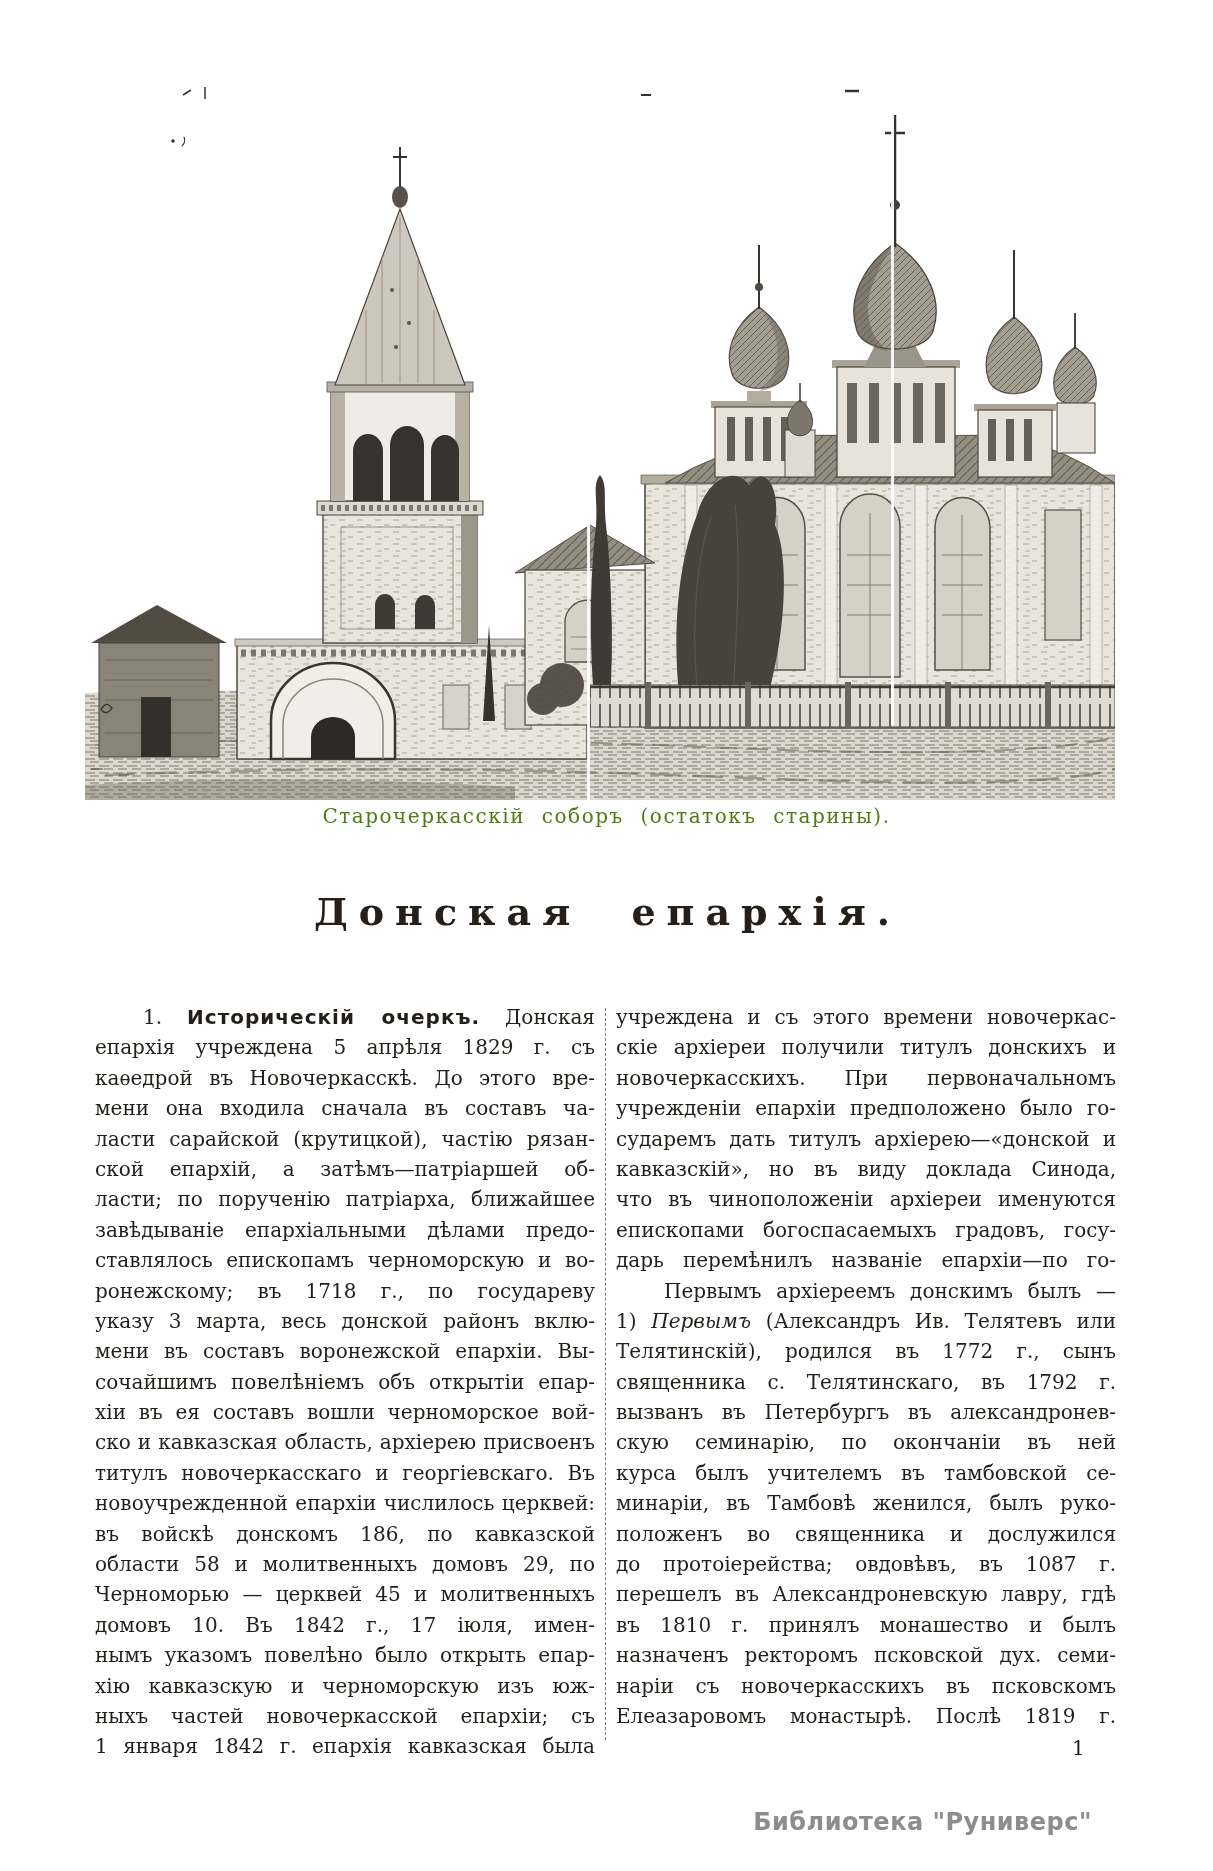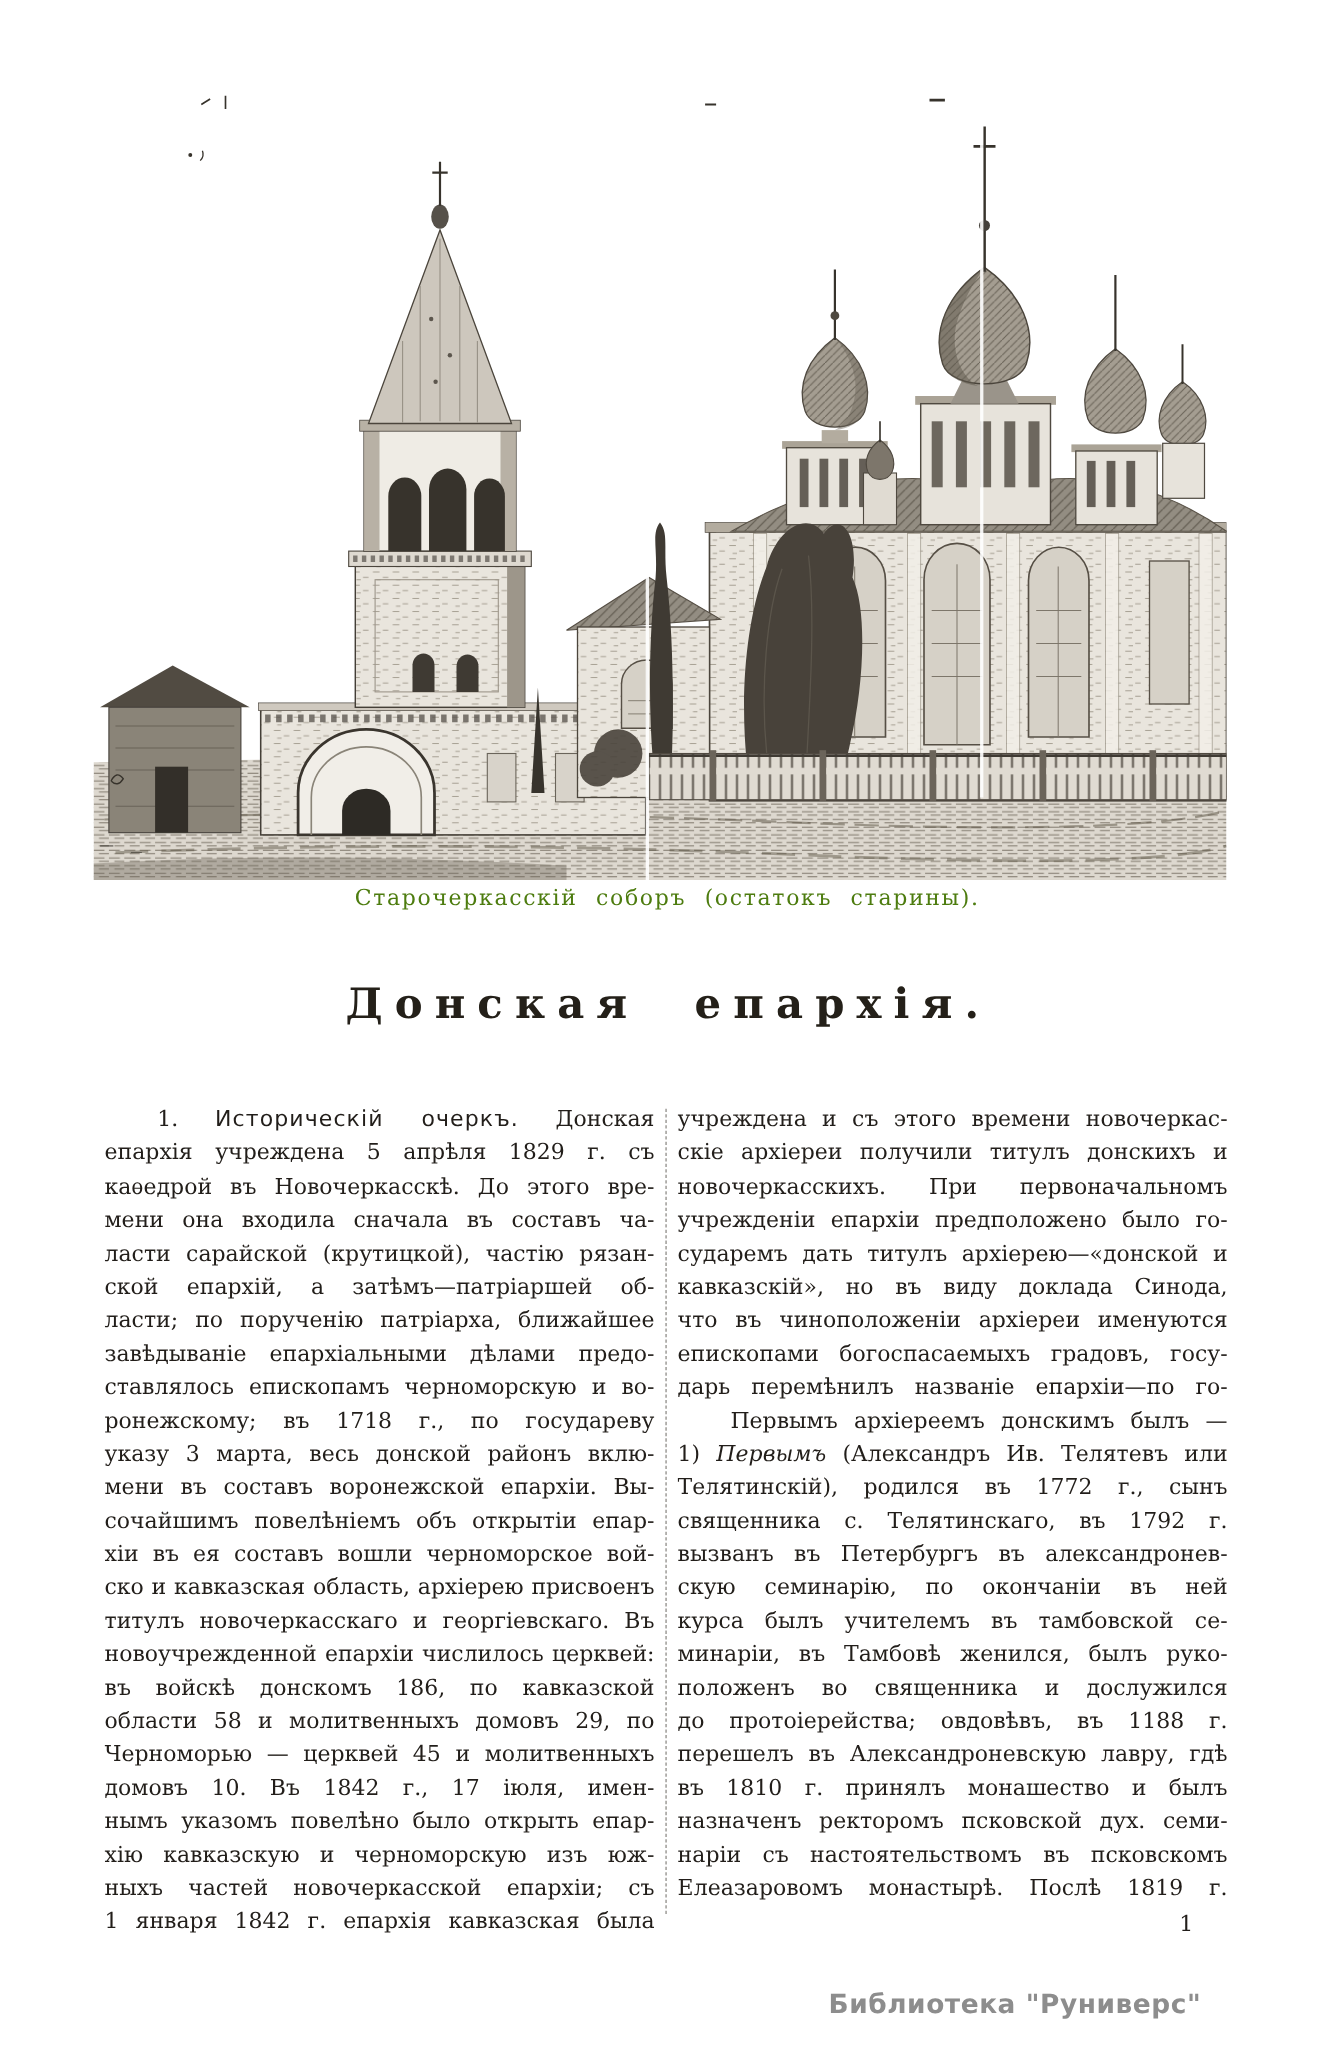--- a/index.html
+++ b/index.html
@@ -26,21 +26,21 @@
   .col{width:500px; font-size:20px; line-height:30.4px;}
   .divider{
     width:0; border-left:1px dashed #4f4a44; opacity:.75;
     margin:6px 10px 22px 10px;
   }
   .tline{
     height:30.4px; overflow:hidden;
     text-align:justify; text-align-last:justify;
   }
   .tline.indent{padding-left:48px;}
-  .tline .b{font-family:"DejaVu Sans", sans-serif; font-weight:normal; letter-spacing:1px;}
+  .tline .b{font-family:"DejaVu Sans", sans-serif; font-weight:bold; letter-spacing:1px;}
   .tline .i{font-style:italic;}
   .pagenum{position:absolute; left:1072px; top:1736px; font-size:20px;}
   .watermark{
     position:absolute; right:121px; top:1808px;
     font-family:"DejaVu Sans", sans-serif; font-weight:bold; font-size:24px;
     color:var(--watermark_gray); letter-spacing:.5px;
   }
 </style>
 </head>
 <body>
@@ -284,25 +284,25 @@
         <div class="tline"><span>дарь перемѣнилъ названіе епархіи—по го-</span></div>
         <div class="tline indent"><span>Первымъ архіереемъ донскимъ былъ —</span></div>
         <div class="tline"><span>1) </span><span class="i">Первымъ</span><span> (Александръ Ив. Телятевъ или</span></div>
         <div class="tline"><span>Телятинскій), родился въ 1772 г., сынъ</span></div>
         <div class="tline"><span>священника с. Телятинскаго, въ 1792 г.</span></div>
         <div class="tline"><span>вызванъ въ Петербургъ въ александронев-</span></div>
         <div class="tline"><span>скую семинарію, по окончаніи въ ней</span></div>
         <div class="tline"><span>курса былъ учителемъ въ тамбовской се-</span></div>
         <div class="tline"><span>минаріи, въ Тамбовѣ женился, былъ руко-</span></div>
         <div class="tline"><span>положенъ во священника и дослужился</span></div>
-        <div class="tline"><span>до протоіерейства; овдовѣвъ, въ 1188 г.</span></div>
+        <div class="tline"><span>до протоіерейства; овдовѣвъ, въ 1087 г.</span></div>
         <div class="tline"><span>перешелъ въ Александроневскую лавру, гдѣ</span></div>
         <div class="tline"><span>въ 1810 г. принялъ монашество и былъ</span></div>
         <div class="tline"><span>назначенъ ректоромъ псковской дух. семи-</span></div>
-        <div class="tline"><span>наріи съ настоятельствомъ въ псковскомъ</span></div>
+        <div class="tline"><span>наріи съ новочеркасскихъ въ псковскомъ</span></div>
         <div class="tline"><span>Елеазаровомъ монастырѣ. Послѣ 1819 г.</span></div>
       </div>
   </div>
 
   <div class="pagenum">1</div>
 
   <div class="watermark">Библиотека "Руниверс"</div>
 
 </div>
 

